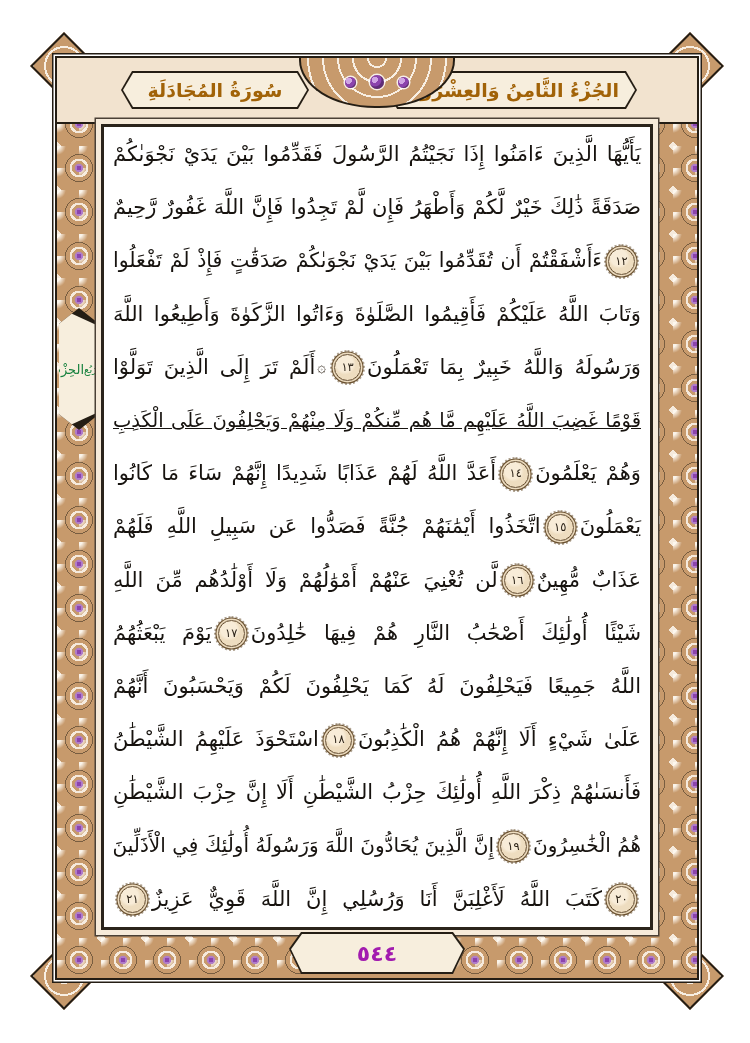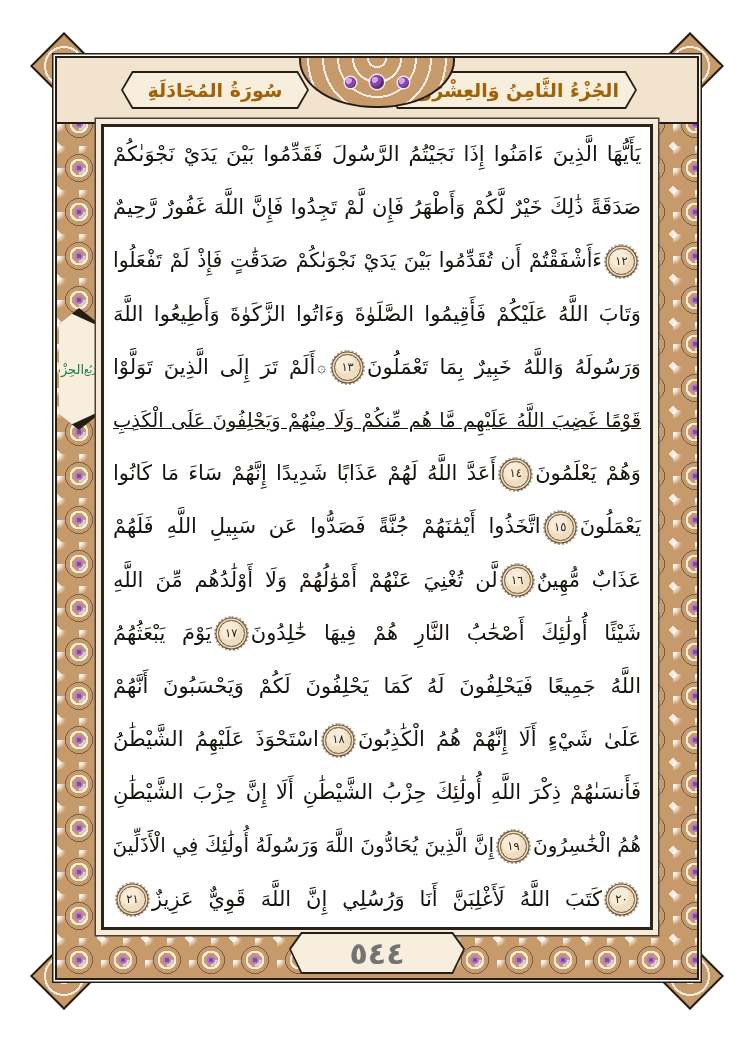--- a/index.html
+++ b/index.html
@@ -112,21 +112,21 @@
   .pagenum-outer{
     position:absolute;left:50%;transform:translateX(-50%);top:874px;
     width:176px;height:42px;background:var(--outline,#241d14);
     clip-path:polygon(12px 0,calc(100% - 12px) 0,100% 40%,calc(100% - 12px) 100%,12px 100%,0 40%);
     display:flex;
   }
   .pagenum-inner{
     flex:1;margin:2px;background:var(--cartouche,#f4e8d4);
     clip-path:polygon(11px 0,calc(100% - 11px) 0,100% 40%,calc(100% - 11px) 100%,11px 100%,0 40%);
     display:flex;align-items:center;justify-content:center;
-    font-size:30px;font-weight:bold;color:#737373;letter-spacing:3px;
+    font-size:22px;font-weight:bold;color:#a21caf;letter-spacing:3px;
   }
 </style>
 </head>
 <body>
 
 <div class="corner-tip tip-tl"></div>
 <div class="corner-tip tip-tr"></div>
 <div class="corner-tip tip-bl"></div>
 <div class="corner-tip tip-br"></div>
 

